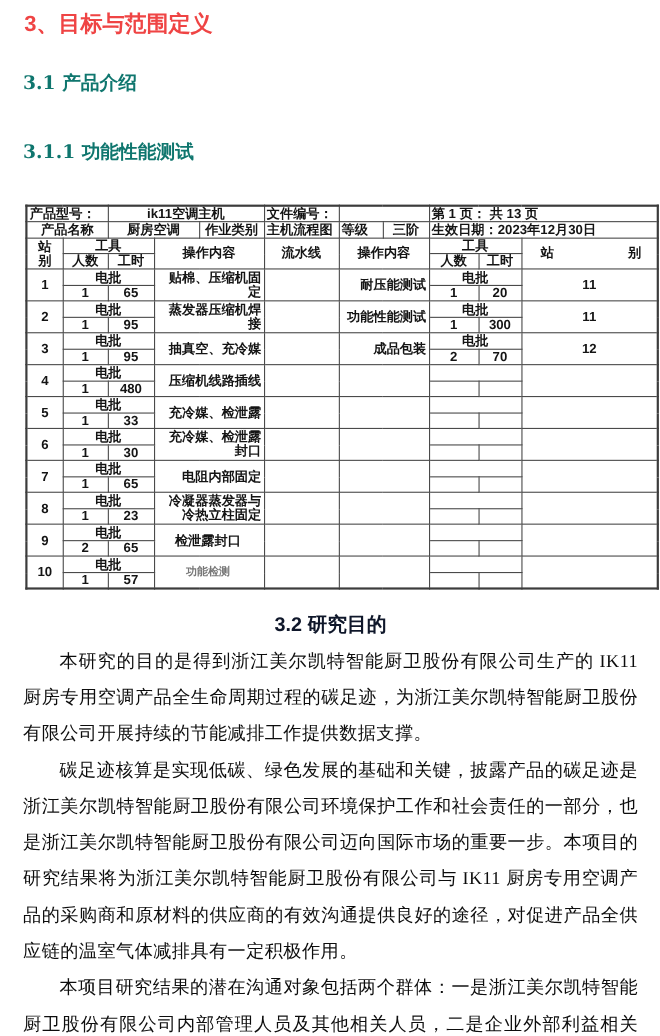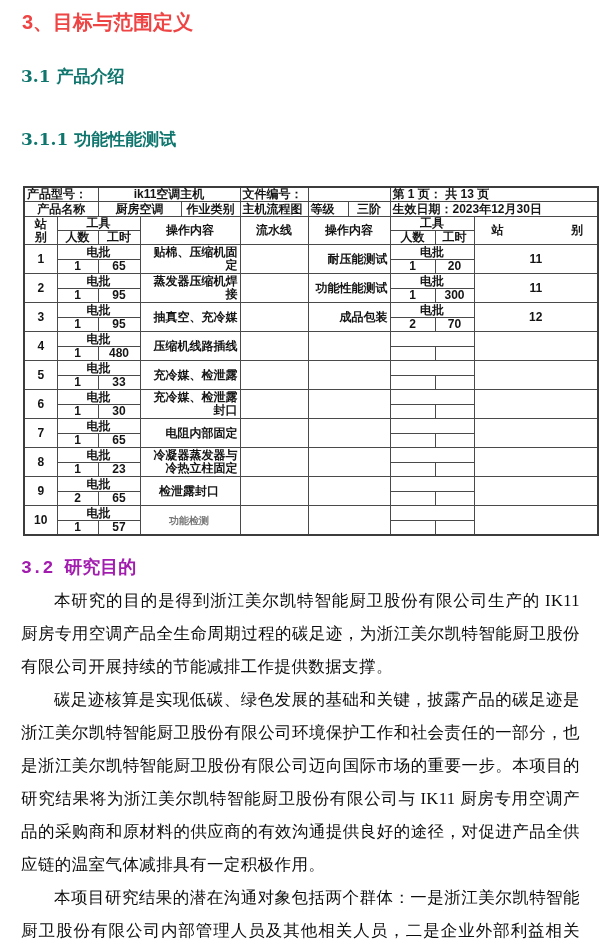--- a/index.html
+++ b/index.html
@@ -15,22 +15,22 @@
     font-weight:bold;font-size:20px;line-height:24px;color:#ef4444;
   }
   .h2{
     font-family:"DejaVu Serif","Liberation Serif",serif;
     font-weight:600;font-size:17px;line-height:23px;color:#0f766e;
   }
   .h2a{margin:31px 0 0 0;}
   .h2b{margin:40px 0 0 0;}
   .h4{
     margin:21px 0 0 0;
-    font-family:Liberation Mono, monospace;
-    font-weight:bold;font-size:18px;line-height:23px;color:#a21caf;
+    font-family:Liberation Sans, sans-serif;
+    font-weight:bold;font-size:18px;line-height:23px;color:#0f172a;text-align:center;
   }
 
   table.flow{
     border-collapse:collapse;table-layout:fixed;
     width:574px;margin:35px 16px 0 2px;
     border:2px solid #3c3c3c;
   }
   table.flow td{
     border:1px solid #4a4a4a;
     padding:0 2px;vertical-align:middle;overflow:hidden;

